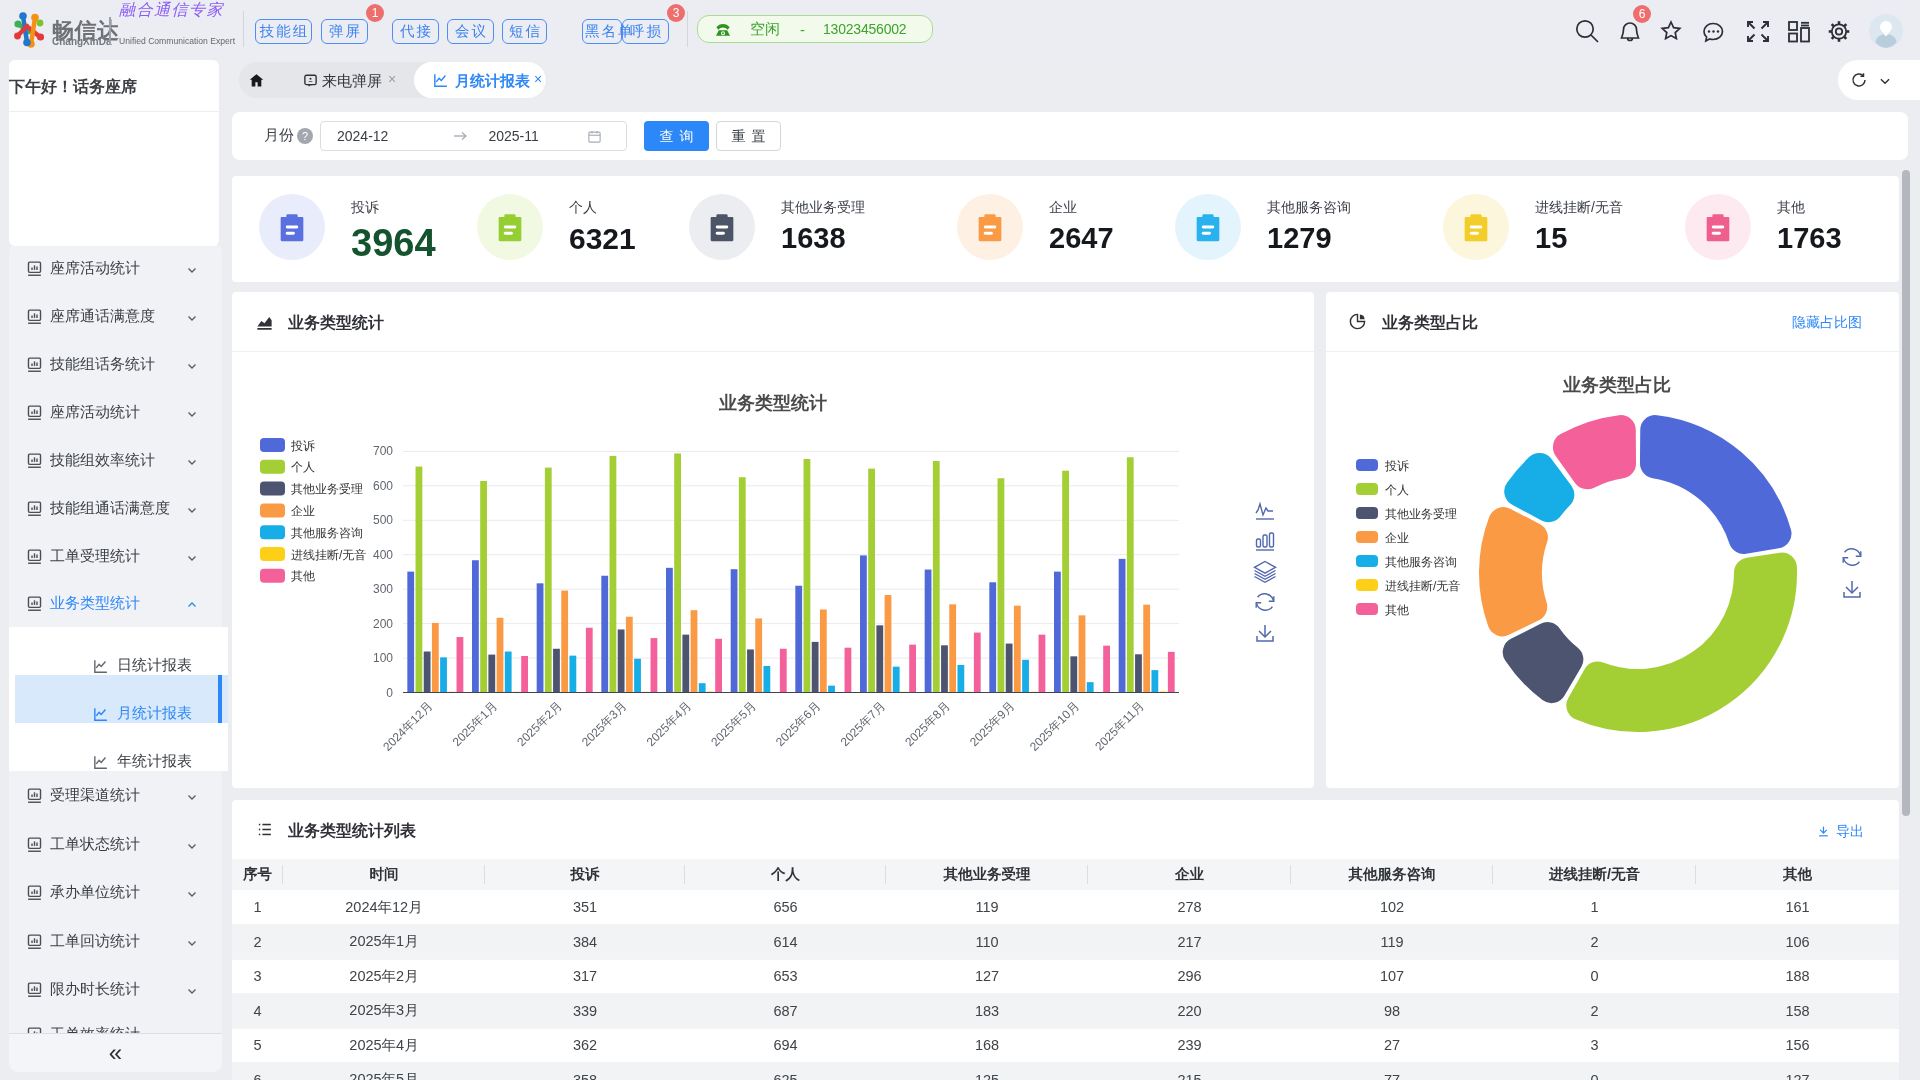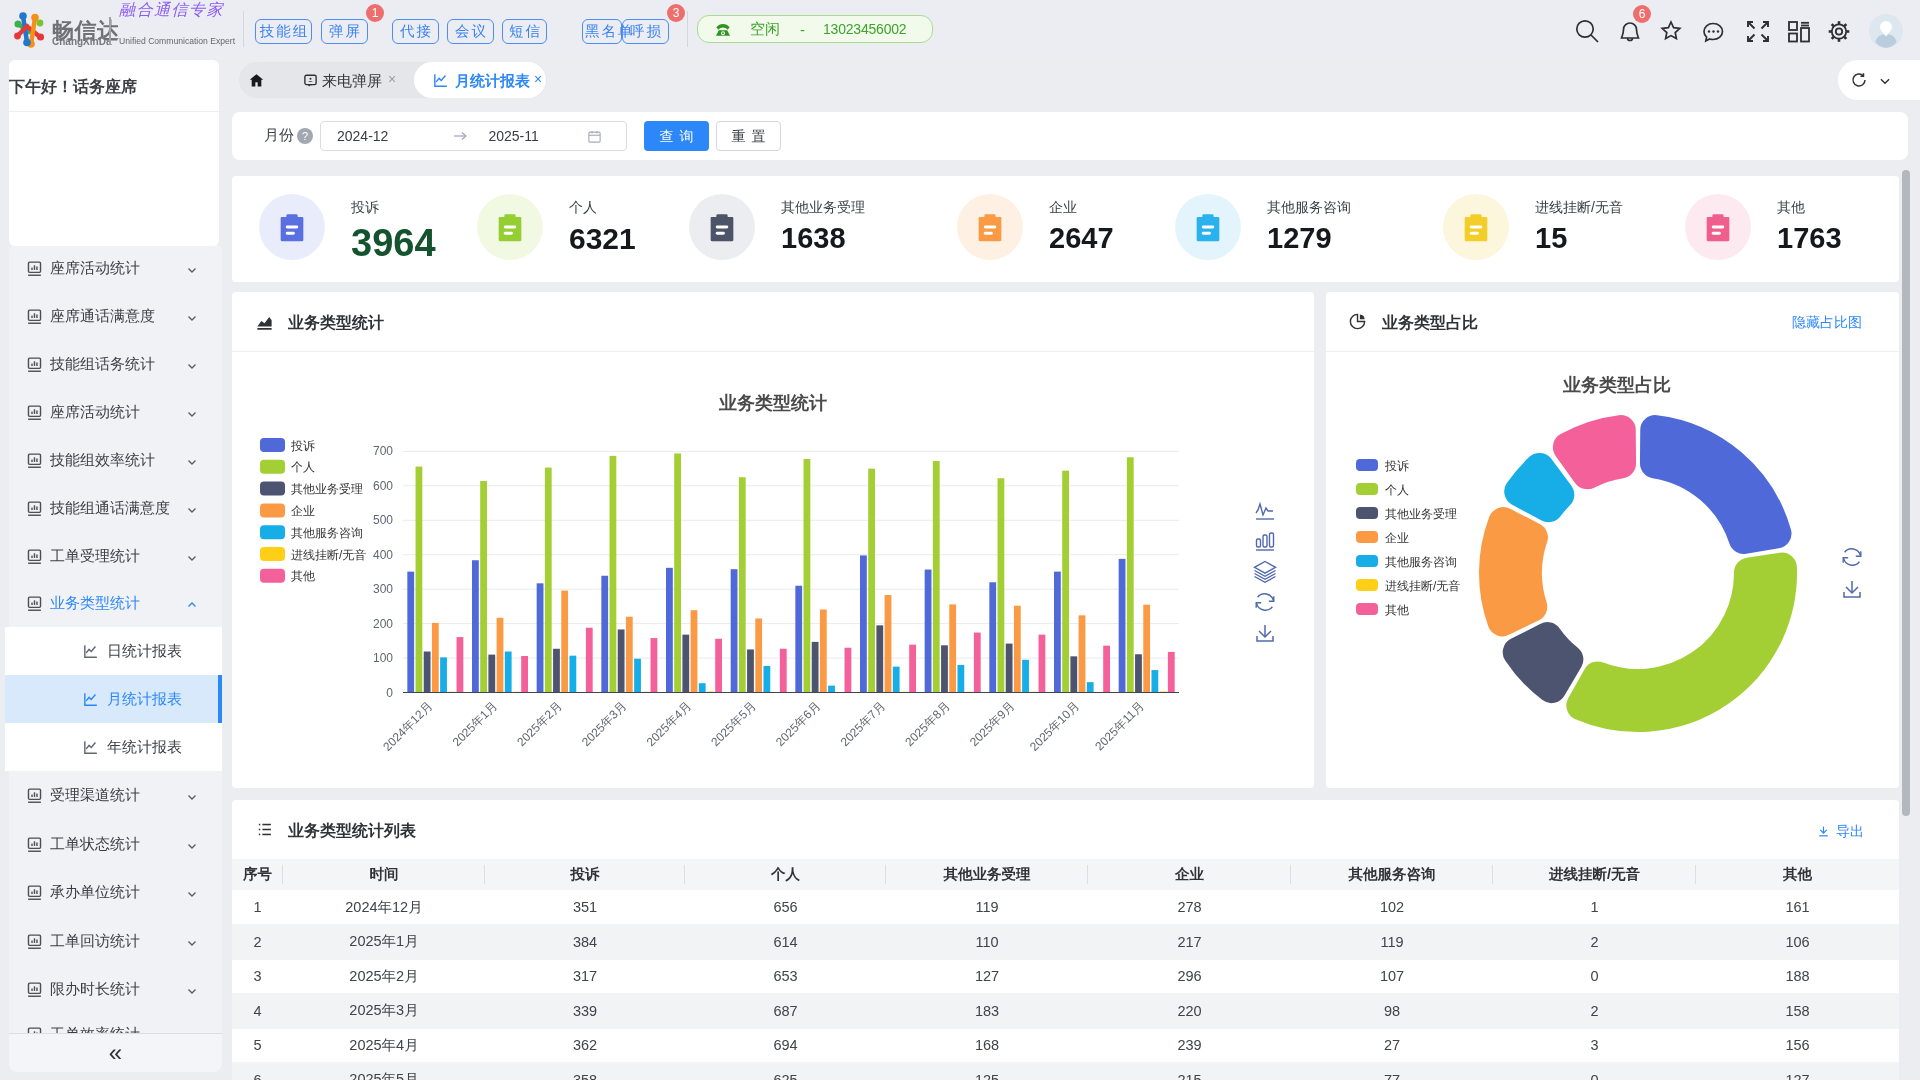--- a/index.html
+++ b/index.html
@@ -5,21 +5,21 @@
 html,body{width:1920px;height:1080px;overflow:hidden}
 body{font-family:"Liberation Sans",sans-serif;background:#ecedf1;position:relative;color:#333}
 .abs{position:absolute}
 .card{position:absolute;background:#fff;border-radius:4px}
 .nbtn{display:inline-block;height:25px;line-height:22px;border:1.5px solid #4c8ef5;color:#3a82f2;border-radius:6px;font-size:14.5px;text-align:center;position:absolute;top:19px;letter-spacing:2px;text-indent:2px;white-space:nowrap}
 .badge{position:absolute;background:#ee6e6e;color:#fff;border-radius:50%;width:18px;height:18px;line-height:18px;text-align:center;font-size:12px}
 .mitem{position:absolute;left:9px;width:213px;height:48px;display:flex;align-items:center}
 .mitem .mi{margin-left:17px;margin-right:7px;display:flex}
 .mitem .mt{font-size:15px;color:#3a3e45}
 .mitem .mc{position:absolute;right:24px;top:18px}
-.sub{position:absolute;left:5px;width:213px;height:48px;background:#fff;display:flex;align-items:center}
+.sub{position:absolute;left:15px;width:213px;height:48px;background:#fff;display:flex;align-items:flex-end}
 .sub .mi{margin-left:77px;margin-right:8px;display:flex}
 .sub .mt{font-size:15px;color:#3a3e45}
 .hchip{font-size:16px;font-weight:bold;color:#303238}
 .dt{border-collapse:collapse;table-layout:fixed;width:1667px;font-size:14.5px}
 .dt th{background:#f4f5f7;font-weight:bold;color:#2f3237;height:31px;text-align:center;padding:0;position:relative}
 .dt th.sep:after{content:'';position:absolute;right:0;top:6px;bottom:6px;width:1px;background:#dcdee2}
 .dt td{height:34.5px;text-align:center;color:#3f4449;padding:0}
 .dt tbody tr{border-bottom:1px solid #f3f4f6}
 .dt tr.even{background:#f2f3f5}
 </style></head>

